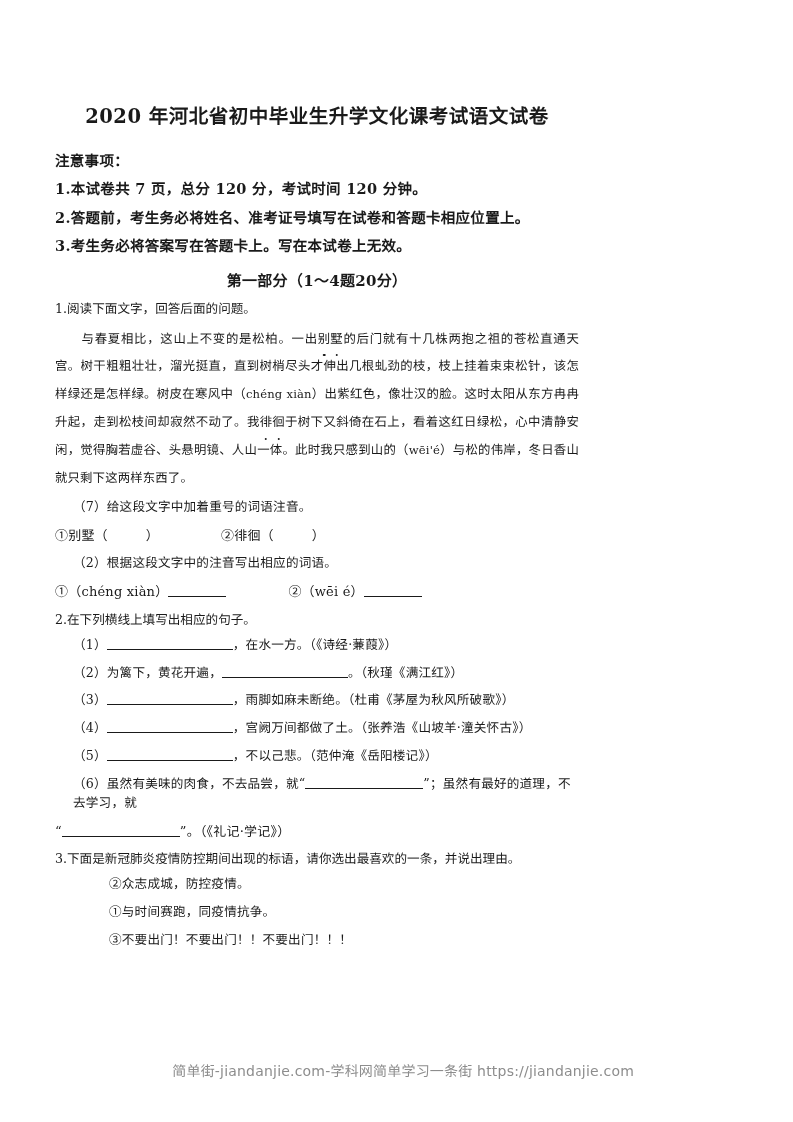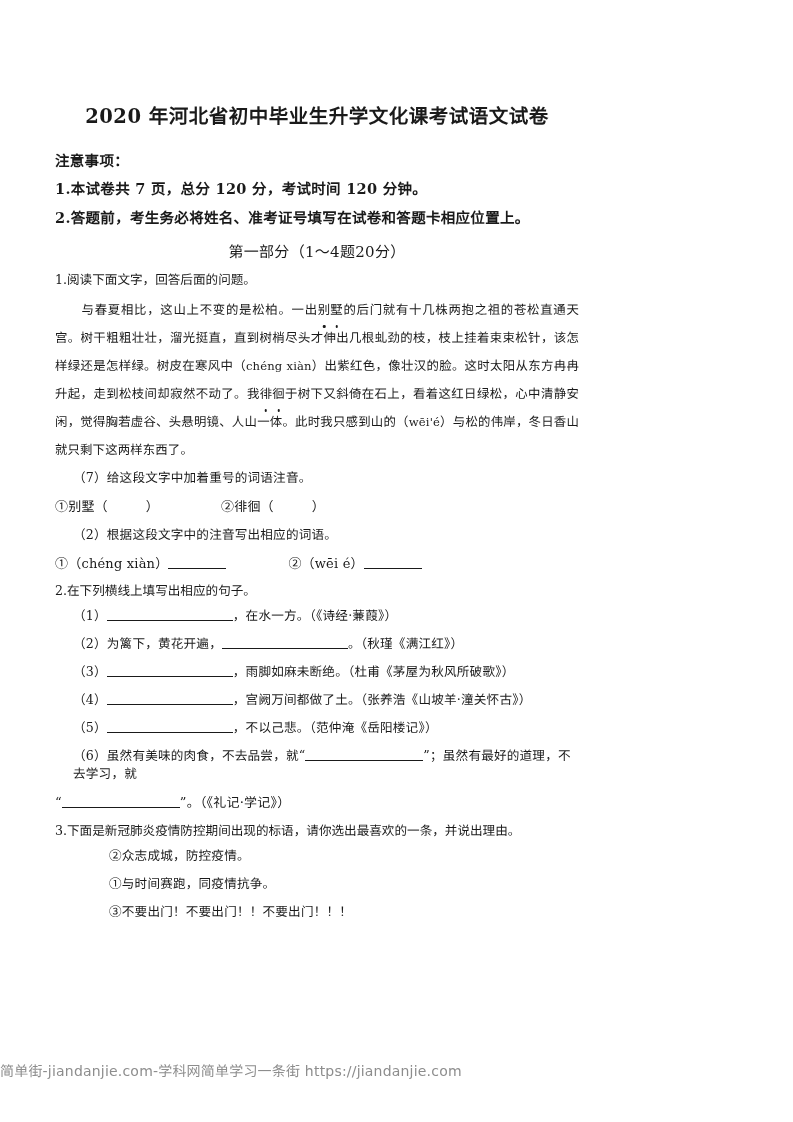--- a/index.html
+++ b/index.html
@@ -50,21 +50,21 @@
     font-weight: bold;
     margin: 0 0 9px 0;
     letter-spacing: 0.3px;
     line-height: 1.35;
   }
 
   
   .section-heading {
     text-align: center;
     font-size: 15px;
-    font-weight: normal;
+    font-weight: bold;
     margin: 13px 0 10px 0;
     letter-spacing: 0.3px;
   }
   .q-number-line {
     font-size: 12.6px;
     margin: 0 0 6px 0;
     line-height: 1.5;
   }
 
   
@@ -142,38 +142,39 @@
     line-height: 1.5;
     letter-spacing: 0.2px;
   }
 
   
   .footer-watermark {
     position: absolute;
     left: 0;
     right: 0;
     bottom: 42px;
-    text-align: left;
+    text-align: right;
     font-size: 14px;
     color: #8d8d8d;
     font-family: "DejaVu Sans", "Liberation Sans", sans-serif;
     letter-spacing: 0.2px;
   }
 </style>
 </head>
 <body>
 
 <div class="page">
 
   <h1 class="doc-title">2020 年河北省初中毕业生升学文化课考试语文试卷</h1>
 
   <div class="notice-block">
     <p class="notice-heading">注意事项：</p>
     <p class="notice-item">1.本试卷共 7 页，总分 120 分，考试时间 120 分钟。</p>
     <p class="notice-item">2.答题前，考生务必将姓名、准考证号填写在试卷和答题卡相应位置上。</p>
+    <p class="notice-item">3.考生务必将答案写在答题卡上。写在本试卷上无效。</p>
   </div>
 
   <p class="section-heading">第一部分（1～4题20分）</p>
 
   <p class="q-number-line">1.阅读下面文字，回答后面的问题。</p>
 
   <p class="passage">
     <span class="indent"></span><span>与春夏相比，这山上不变的是松柏。一出</span><span class="dot">别</span><span class="dot">墅</span><span>的后门就有十几株两抱之祖的苍松直通天宫。树干粗粗壮壮，溜光挺直，直到树梢尽头才伸出几根虬劲的枝，枝上挂着束束松针，该怎样绿还是怎样绿。树皮在寒风中（</span><span class="pinyin">chéng xiàn</span><span>）出紫红色，像壮汉的脸。这时太阳从东方冉冉升起，走到松枝间却寂然不动了。我</span><span class="dot">徘</span><span class="dot">徊</span><span>于树下又斜倚在石上，看着这红日绿松，心中清静安闲，觉得胸若虚谷、头悬明镜、人山一体。此时我只感到山的（</span><span class="pinyin">wēi'é</span><span>）与松的伟岸，冬日香山就只剩下这两样东西了。</span>
   </p>
 

